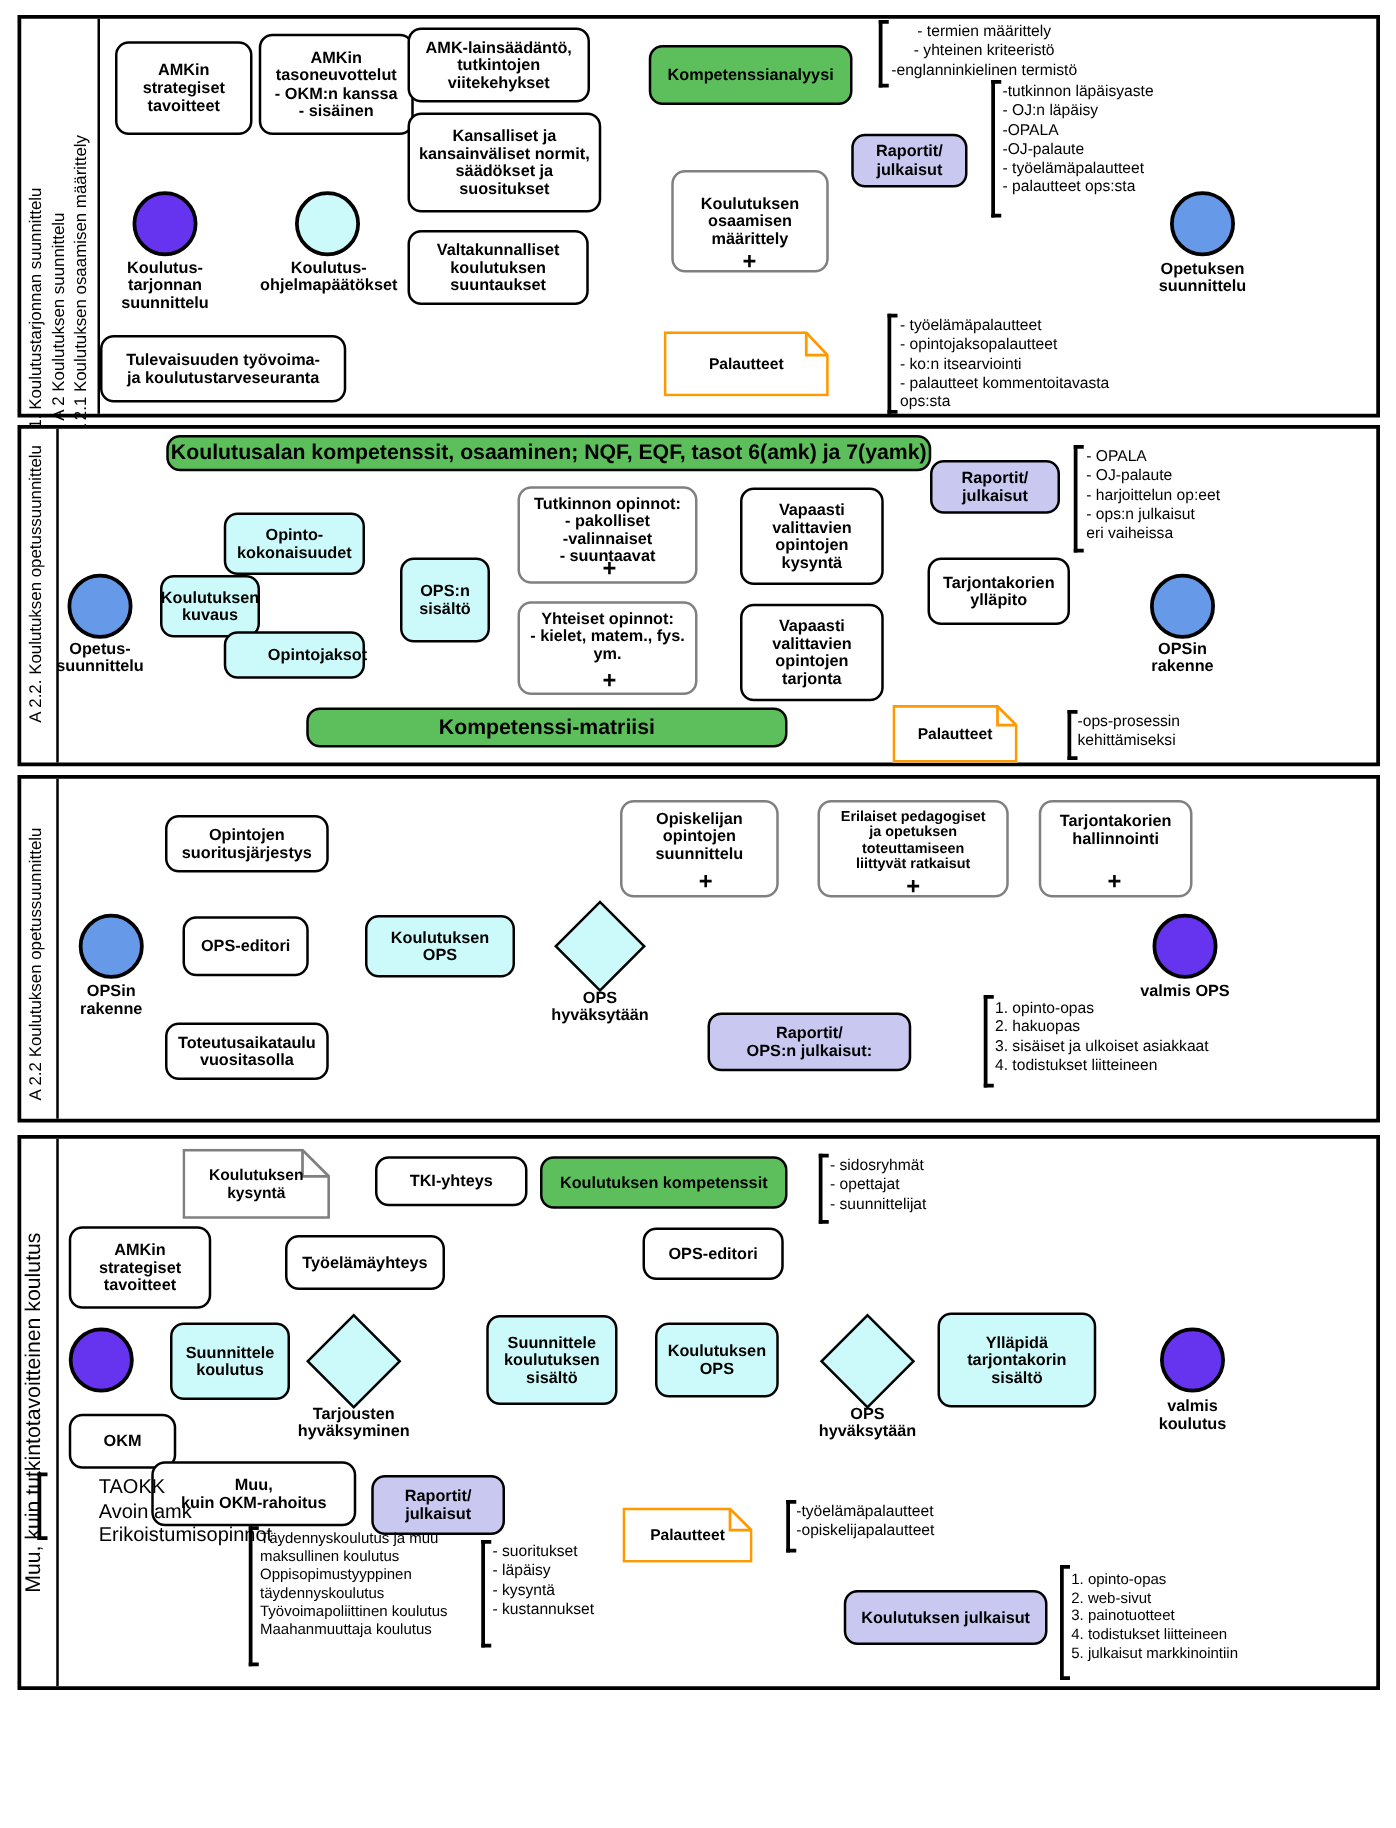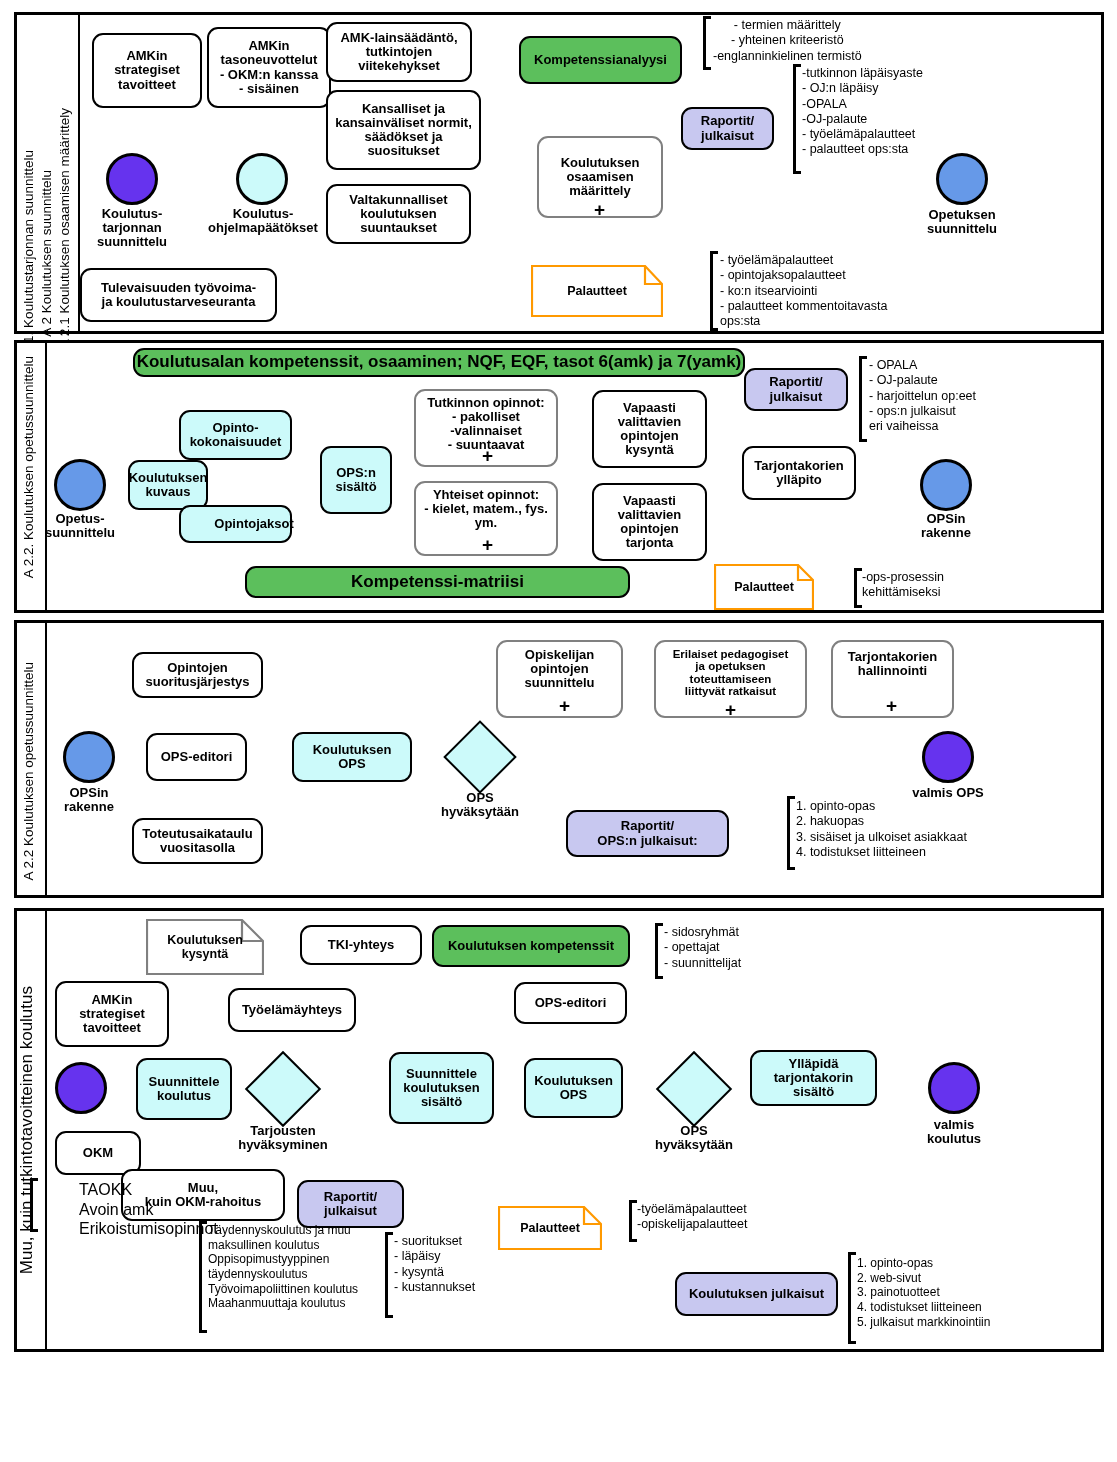--- a/index.html
+++ b/index.html
@@ -414,21 +414,21 @@
   </div>
   <div class="node rr cyan lbl" style="left:389px;top:1052px;width:105px;height:72px;white-space:pre-line;">Suunnittele
 koulutuksen
 sisältö</div>
   <div class="node rr cyan lbl" style="left:524px;top:1058px;width:99px;height:60px;white-space:pre-line;">Koulutuksen
 OPS</div>
   <div class="dia" style="left:667px;top:1062px;width:54px;height:54px;"></div>
   <div class="nodecap" style="left:642px;top:1124px;width:104px;">
     <span>OPS</span><br><span>hyväksytään</span>
   </div>
-  <div class="node rr cyan lbl" style="left:750px;top:1050px;width:127px;height:56px;white-space:pre-line;">Ylläpidä
+  <div class="node rr cyan lbl" style="left:750px;top:1050px;width:127px;height:76px;white-space:pre-line;">Ylläpidä
 tarjontakorin
 sisältö</div>
   <div class="circ c-end" style="left:928px;top:1062px;width:52px;height:52px;"></div>
   <div class="nodecap" style="left:906px;top:1118px;width:96px;">
     <span>valmis</span><br><span>koulutus</span>
   </div>
 
   <div class="node rr lbl" style="left:55px;top:1131px;width:86px;height:44px;">OKM</div>
   <div class="node rr lbl" style="left:121px;top:1169px;width:164px;height:52px;white-space:pre-line;">Muu,
 kuin OKM-rahoitus</div>

